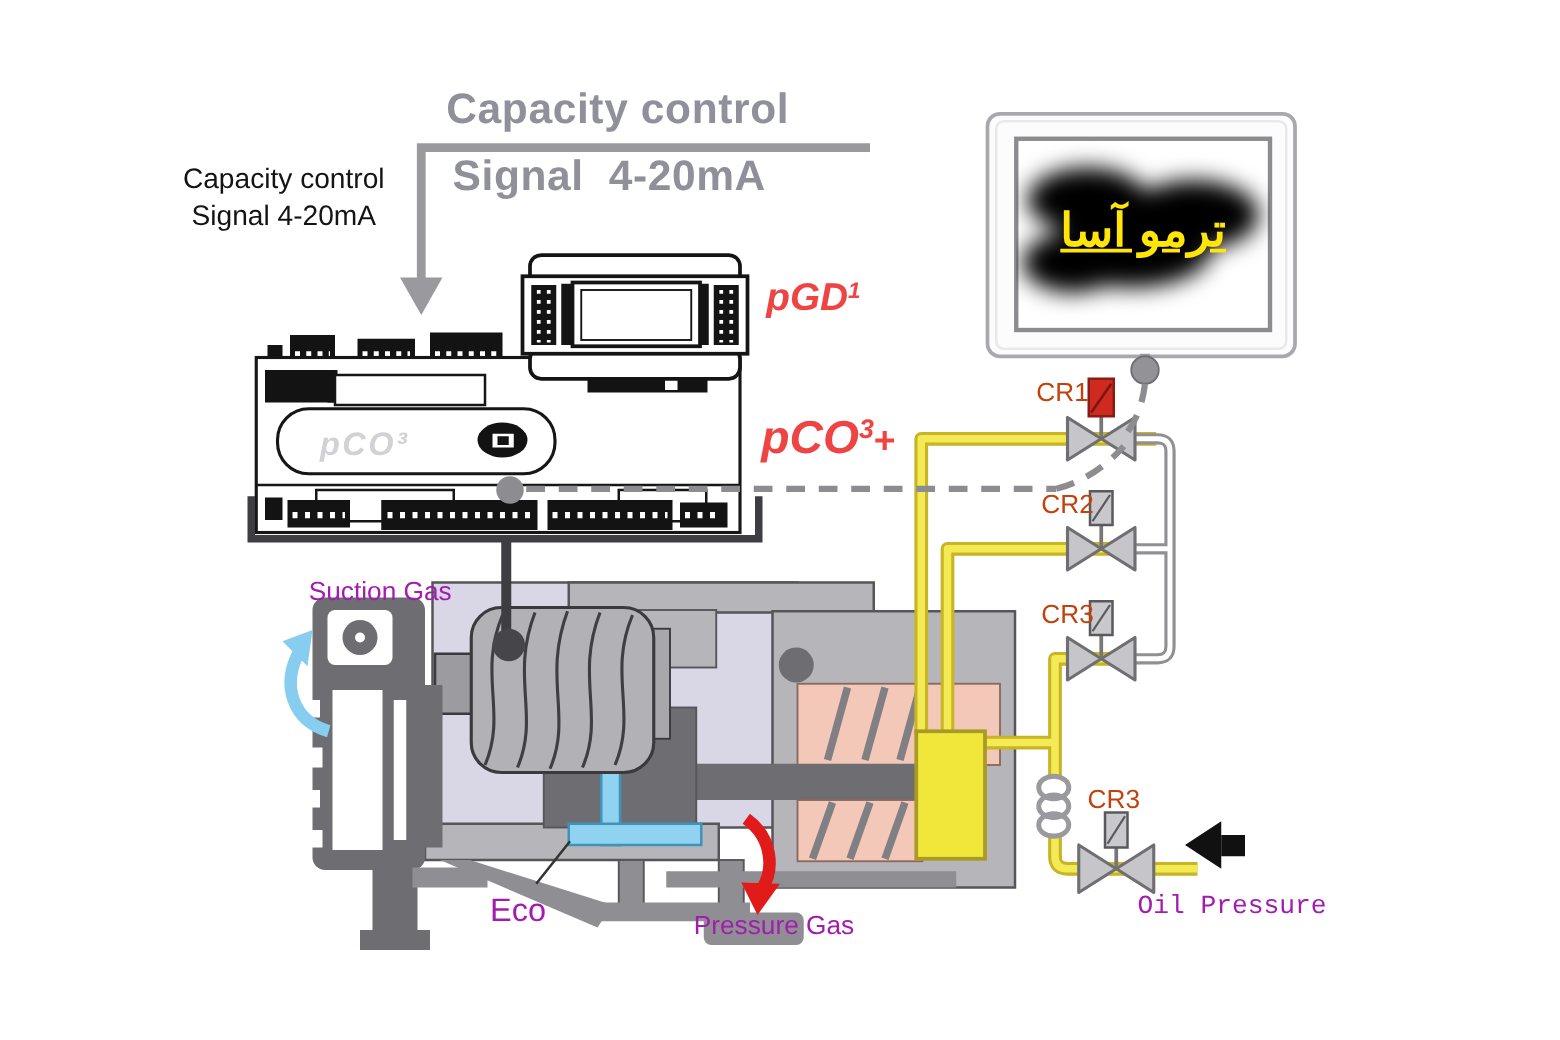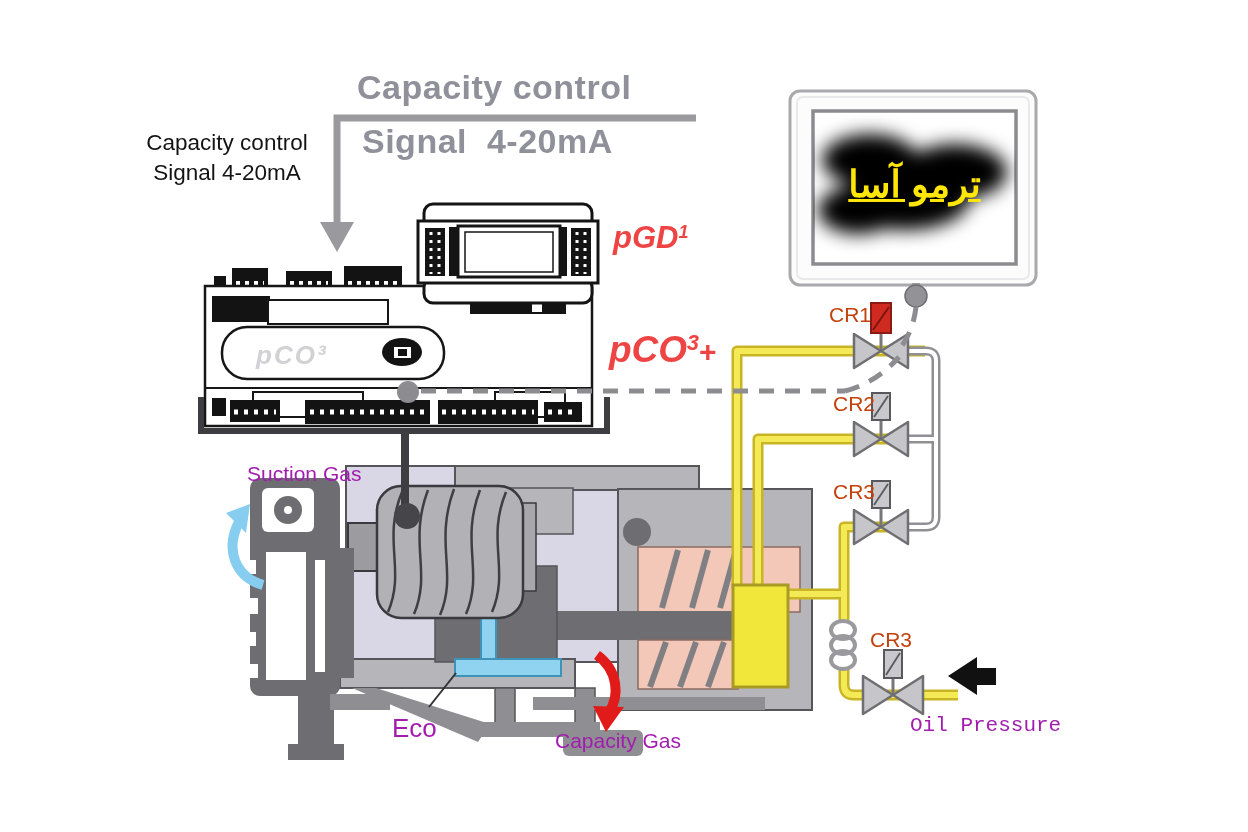--- a/index.html
+++ b/index.html
@@ -258,17 +258,17 @@
 
   <div class="lbl screen-text">ترمو آسا</div>
 
   <div class="lbl cr" style="left:829px;top:303px;">CR1</div>
   <div class="lbl cr" style="left:833px;top:392px;">CR2</div>
   <div class="lbl cr" style="left:833px;top:480px;">CR3</div>
   <div class="lbl cr" style="left:870px;top:628px;">CR3</div>
 
   <div class="lbl cap" style="left:247px;top:462px;">Suction Gas</div>
   <div class="lbl cap" style="left:392px;top:703px;font-size:26px;margin-top:10px;">Eco</div>
-  <div class="lbl cap" style="left:555px;top:729px;">Capacity Gas</div>
+  <div class="lbl cap" style="left:555px;top:729px;">Pressure Gas</div>
   <div class="lbl cap" style="left:910px;top:714px;font-family:Liberation Mono, monospace;">Oil Pressure</div>
 </div>
 
 </div>
 
 </body></html>

